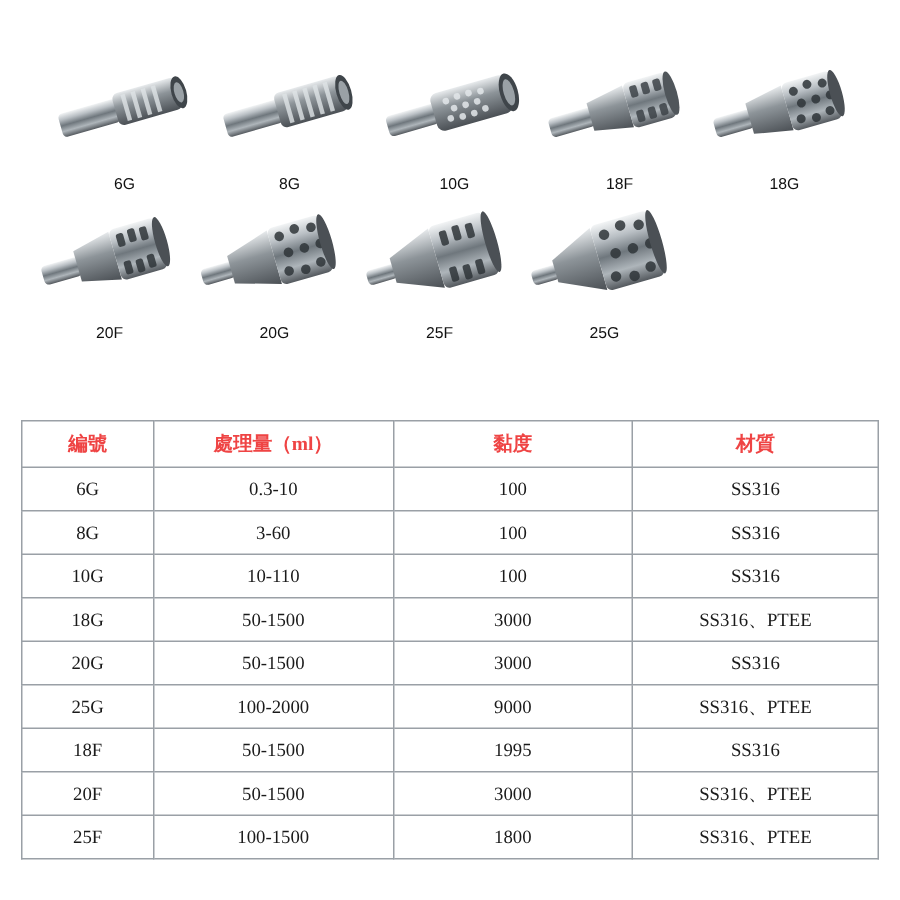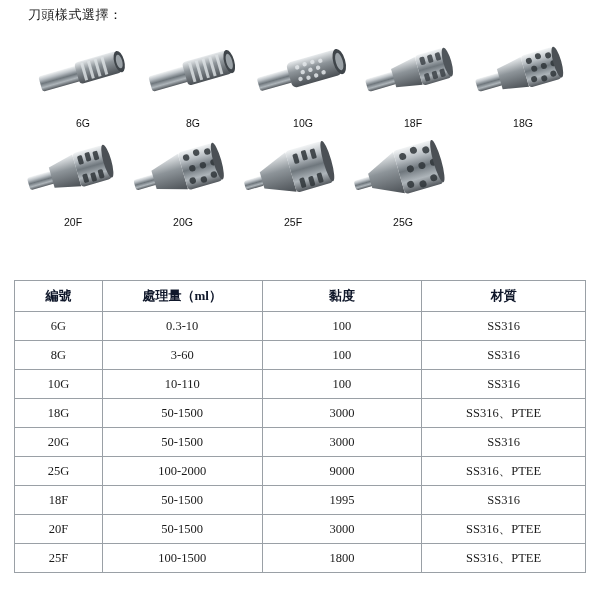--- a/index.html
+++ b/index.html
@@ -75,35 +75,34 @@
   table.spec th, table.spec td {
     border: 1px solid #9aa0a6;
     text-align: center;
     height: 26px;
     padding: 1px 2px;
     color: #1a1a1a;
   }
   table.spec thead th {
     font-weight: bold;
     font-size: 13px;
-    color: #0f172a;
+    color: #ef4444;
     height: 28px;
   }
   table.spec col.c1 { width: 88px; }
   table.spec col.c2 { width: 160px; }
   table.spec col.c3 { width: 160px; }
   table.spec col.c4 { width: 164px; }
   .num { font-family: "Liberation Serif", serif; }
 </style>
 </head>
 <body>
 
 <div class="page">
 
-  <div class="heading">刀頭樣式選擇：</div>
 
   <div class="gallery">
 
     <div class="row row-1">
       <div class="cell">
         <div class="thumb">
           <svg width="100" height="74" viewBox="0 0 100 74">
             <defs>
               <linearGradient id="g1" x1="0" y1="0" x2="0" y2="1">
                 <stop offset="0%" stop-color="#f2f4f5"></stop>

